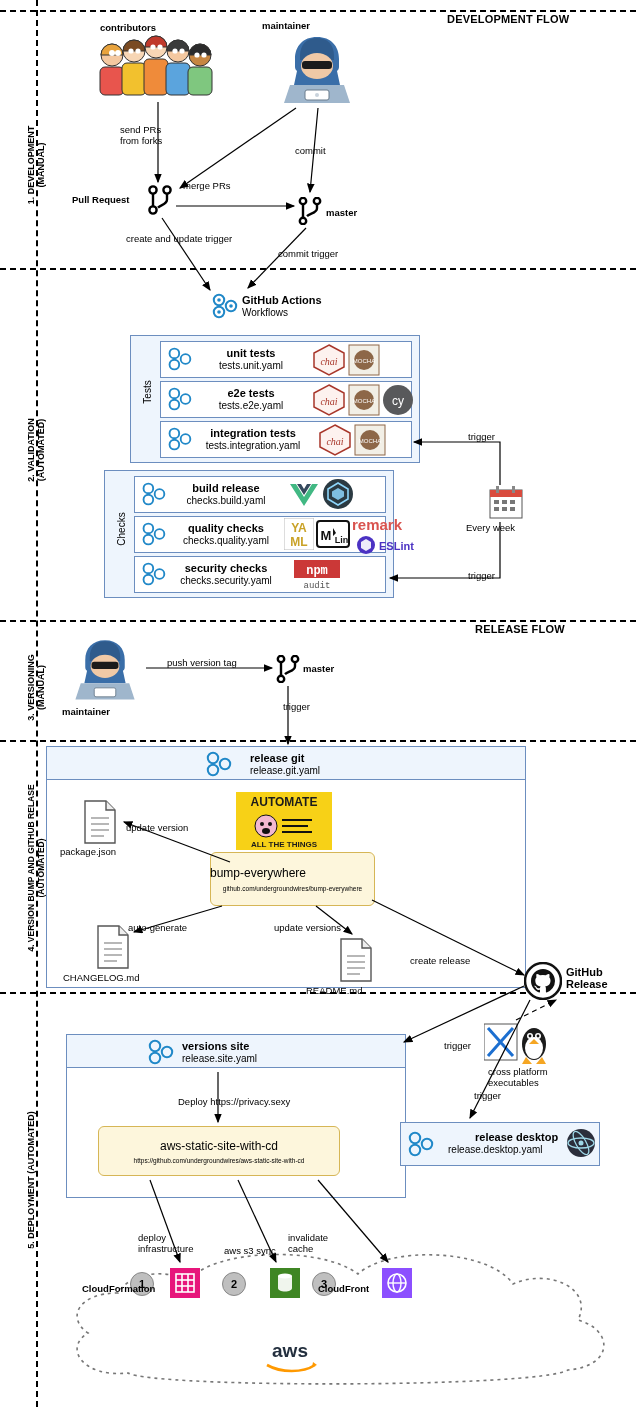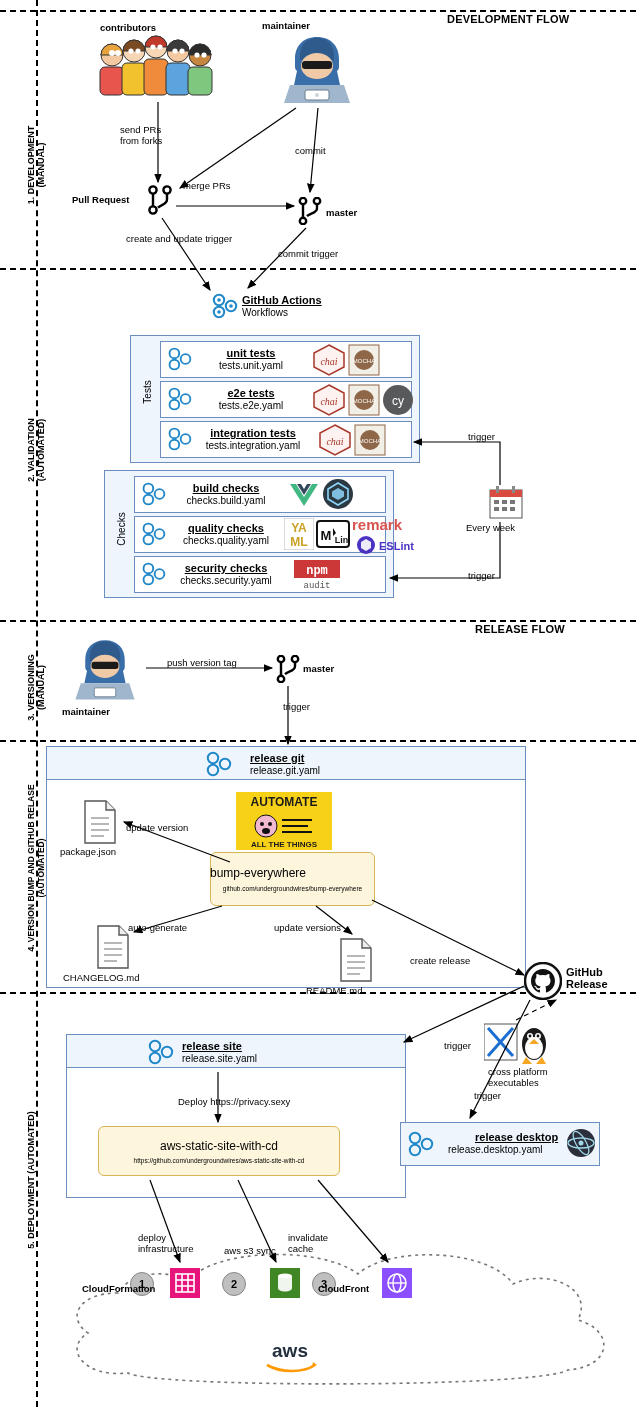--- a/index.html
+++ b/index.html
@@ -14,21 +14,21 @@
   .hline{position:absolute;border-top:2px dashed #000;left:0;width:636px;}
   .vline{position:absolute;border-left:2px dashed #000;top:0;height:1407px;}
   .flow-title{
     position:absolute;font-size:11px;font-weight:bold;letter-spacing:.2px;
   }
   
   .box{position:absolute;box-sizing:border-box;}
   .bluebox{background:#eef5fd;border:1px solid #6c8ebf;}
   .whitebox{background:#ffffff;border:1px solid #6c8ebf;}
   .yellowbox{background:#fdf6dc;border:1px solid #d6b656;border-radius:6px;}
-  .title-b{font-weight:bold;font-size:11px;line-height:13px;text-decoration:underline;}
+  .title-b{font-weight:bold;font-size:11px;line-height:13px;}
   .sub-b{font-size:10px;line-height:12px;}
   .ctr{text-align:center;}
   .lbl{position:absolute;font-size:9.5px;line-height:11px;white-space:nowrap;}
   .lbl.c{text-align:left;}
   .bold{font-weight:bold;}
   
   svg.overlay{position:absolute;left:0;top:0;width:636px;height:1407px;pointer-events:none;}
   .circ-num{
     position:absolute;width:22px;height:22px;border-radius:50%;
     background:#bfbfbf;border:1px solid #888;
@@ -238,21 +238,21 @@
   </div>
 
   <div class="box whitebox" style="left:134px;top:476px;width:252px;height:37px;"></div>
   <svg class="abs" style="left:140px;top:481px;" width="26" height="26" viewBox="0 0 28 28">
     <g fill="none" stroke="#2088c8" stroke-width="2">
         <circle cx="9" cy="8" r="5.2"></circle>
         <circle cx="9" cy="20" r="5.2"></circle>
         <circle cx="21" cy="14" r="5.2"></circle>
       </g>
   </svg>
-  <div class="title-b ctr" style="position:absolute;left:170px;top:482px;width:112px;">build checks</div>
+  <div class="title-b ctr" style="position:absolute;left:170px;top:482px;width:112px;">build release</div>
   <div class="sub-b ctr" style="position:absolute;left:166px;top:495px;width:120px;">checks.build.yaml</div>
   <svg class="abs" style="left:288px;top:478px;" width="32" height="32" viewBox="0 0 32 32">
     <polygon points="2,6 16,28 30,6 24,6 16,19 8,6" fill="#41b883"></polygon>
     <polygon points="9,6 16,17 23,6 19,6 16,11 13,6" fill="#35495e"></polygon>
   </svg>
   <svg class="abs" style="left:322px;top:478px;" width="32" height="32" viewBox="0 0 32 32">
     <circle cx="16" cy="16" r="15" fill="#2b3a42"></circle>
     <polygon points="16,5 26,11 26,21 16,27 6,21 6,11" fill="none" stroke="#8ed6fb" stroke-width="1.6"></polygon>
     <polygon points="16,10 22,13.5 22,18.5 16,22 10,18.5 10,13.5" fill="#8ed6fb" opacity=".85"></polygon>
   </svg>
@@ -423,21 +423,21 @@
 
   <div class="box whitebox" style="left:66px;top:1034px;width:340px;height:164px;"></div>
   <div class="box bluebox" style="left:66px;top:1034px;width:340px;height:34px;"></div>
   <svg class="abs" style="left:146px;top:1038px;" width="28" height="28" viewBox="0 0 28 28">
     <g fill="none" stroke="#2088c8" stroke-width="2">
         <circle cx="9" cy="8" r="5.2"></circle>
         <circle cx="9" cy="20" r="5.2"></circle>
         <circle cx="21" cy="14" r="5.2"></circle>
       </g>
   </svg>
-  <div class="title-b" style="position:absolute;left:182px;top:1040px;">release site</div>
+  <div class="title-b" style="position:absolute;left:182px;top:1040px;">versions site</div>
   <div class="sub-b" style="position:absolute;left:182px;top:1053px;">release.site.yaml</div>
   <div class="lbl" style="left:178px;top:1096px;">Deploy https://privacy.sexy</div>
 
   <div class="box yellowbox" style="left:98px;top:1126px;width:242px;height:50px;"></div>
   <div style="position:absolute;left:98px;top:1139px;width:242px;text-align:center;font-size:12px;">aws-static-site-with-cd</div>
   <div style="position:absolute;left:98px;top:1157px;width:242px;text-align:center;font-size:6.5px;">https://github.com/undergroundwires/aws-static-site-with-cd</div>
 
   <div class="box whitebox" style="left:400px;top:1122px;width:200px;height:44px;background:#eef5fd;"></div>
   <svg class="abs" style="left:406px;top:1130px;" width="28" height="28" viewBox="0 0 28 28">
     <g fill="none" stroke="#2088c8" stroke-width="2">

